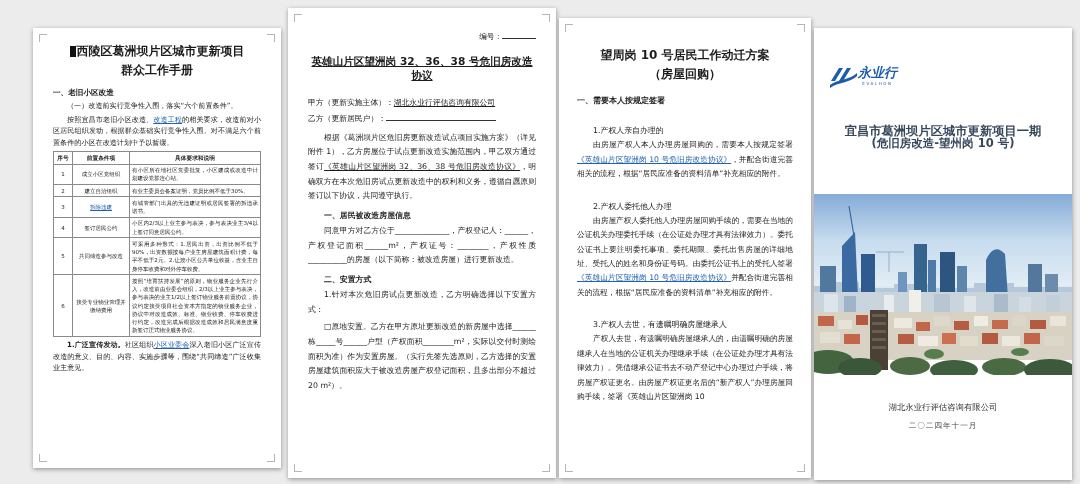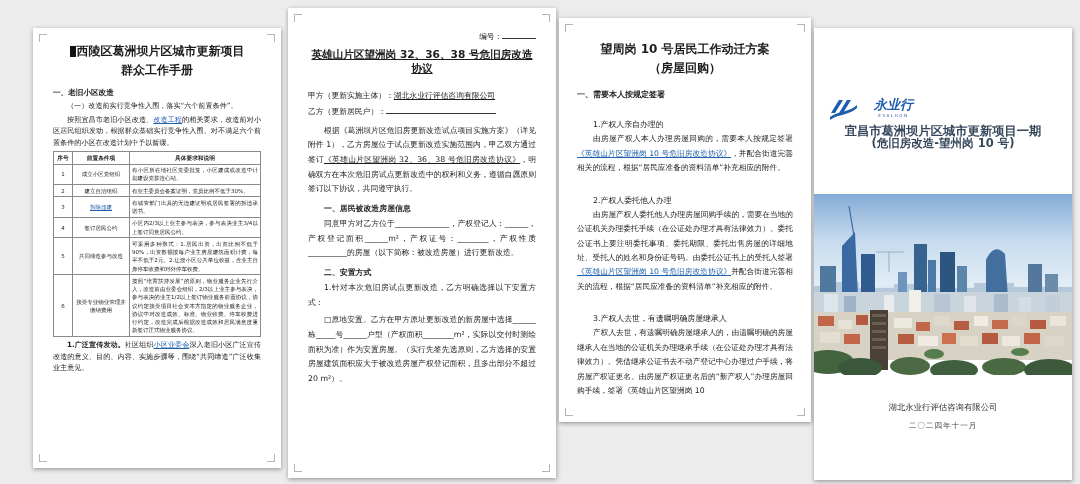--- a/index.html
+++ b/index.html
@@ -30,39 +30,39 @@
   #p1 table{width:100%;border-collapse:collapse;margin-top:3px;font-size:5.5px;line-height:1.5;}
   #p1 th,#p1 td{border:1px solid #8a8a8a;padding:1.5px 2px;vertical-align:middle;}
   #p1 th{font-weight:bold;text-align:center;font-size:5.7px;}
   #p1 td.c{text-align:center;}
   #p1 td.item{text-align:center;width:52px;}
   #p1 td.no{width:14px;}
   #p1 td.detail{text-align:justify;}
 
   
   #p2{left:288px;top:8px;width:268px;height:470px;padding:22px 20px;}
-  #p2 .no-line{font-size:7.6px;text-align:right;margin-bottom:6px;}
+  #p2 .no-line{font-size:7.6px;text-align:right;margin-bottom:13px;}
   #p2 .blank{display:inline-block;border-bottom:1px solid #333;height:8px;vertical-align:baseline;}
   #p2 .doc-title{font-size:10.6px;font-weight:bold;text-align:center;text-decoration:underline;margin:2px 0 12px;}
   #p2 .party{font-size:7.8px;line-height:2.1;}
   #p2 .para2{font-size:7.8px;line-height:1.88;text-align:justify;margin:3px 0 0;}
   #p2 .ind{text-indent:16px;}
   #p2 .sec{font-size:7.9px;font-weight:bold;margin-top:6px;text-indent:16px;}
 
   
-  #p3{left:559px;top:18px;width:252px;height:404px;padding:22px 18px;}
+  #p3{left:559px;top:18px;width:252px;height:460px;padding:28px 18px;}
   #p3 .doc-title{font-size:12px;font-weight:bold;text-align:center;line-height:1.55;margin-bottom:12px;}
   #p3 .sec{font-size:8px;font-weight:bold;margin-top:4px;}
   #p3 .sub{font-size:7.9px;font-weight:normal;text-indent:16px;margin-top:19px;}
   #p3 .para3{font-size:7.7px;line-height:1.88;text-align:justify;margin:2px 0 0;}
   #p3 .ind{text-indent:16px;}
 
   
   #p4{left:814px;top:28px;width:258px;height:452px;}
-  #p4 .logo{position:absolute;left:14px;top:38px;display:flex;align-items:flex-start;gap:16px;margin-top:32px;}
+  #p4 .logo{position:absolute;left:14px;top:38px;display:flex;align-items:flex-start;gap:0;}
   #p4 .logo-cn{font-size:13px;font-weight:bold;font-style:italic;color:#1d5cad;line-height:1;}
   #p4 .logo-sub{font-size:4px;letter-spacing:1.6px;color:#1d5cad;margin-top:2px;text-align:center;}
   #p4 .cv-title{position:absolute;left:0;width:100%;text-align:center;color:#37485c;font-weight:600;}
   #p4 .t1{top:95px;font-size:12.3px;}
   #p4 .t2{top:108px;font-size:11.5px;}
   #p4 .cv-sub{position:absolute;left:0;top:149px;width:100%;text-align:center;font-size:7.8px;color:#5a6875;letter-spacing:1px;}
   #p4 .photo{position:absolute;left:0;top:166px;width:258px;height:181px;overflow:hidden;}
   #p4 .company{position:absolute;left:0;top:374px;width:100%;text-align:center;font-size:8.4px;color:#333;}
   #p4 .date{position:absolute;left:0;top:393px;width:100%;text-align:center;font-size:7.6px;color:#444;letter-spacing:1px;}
 </style>

